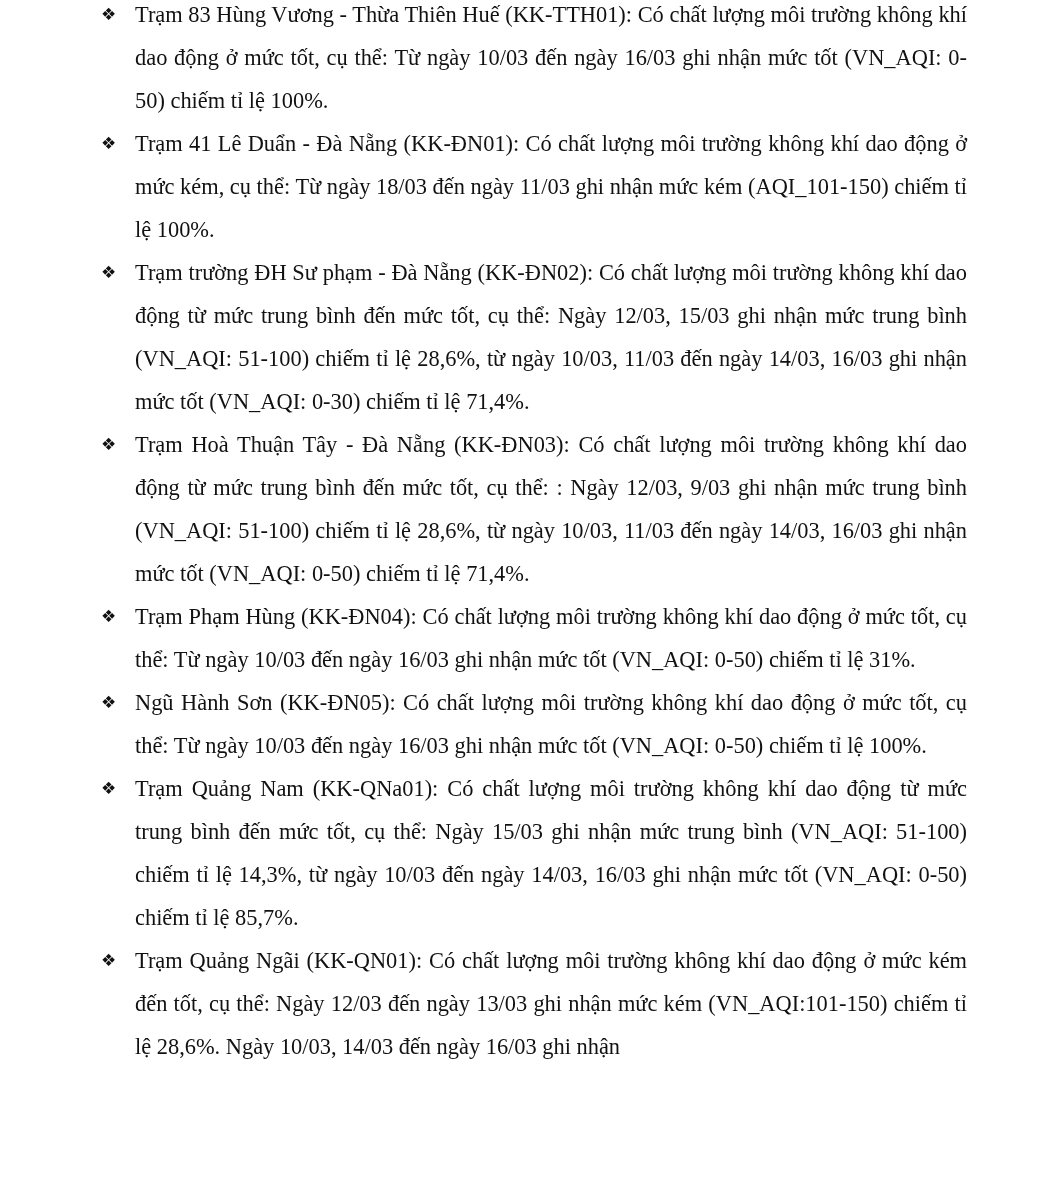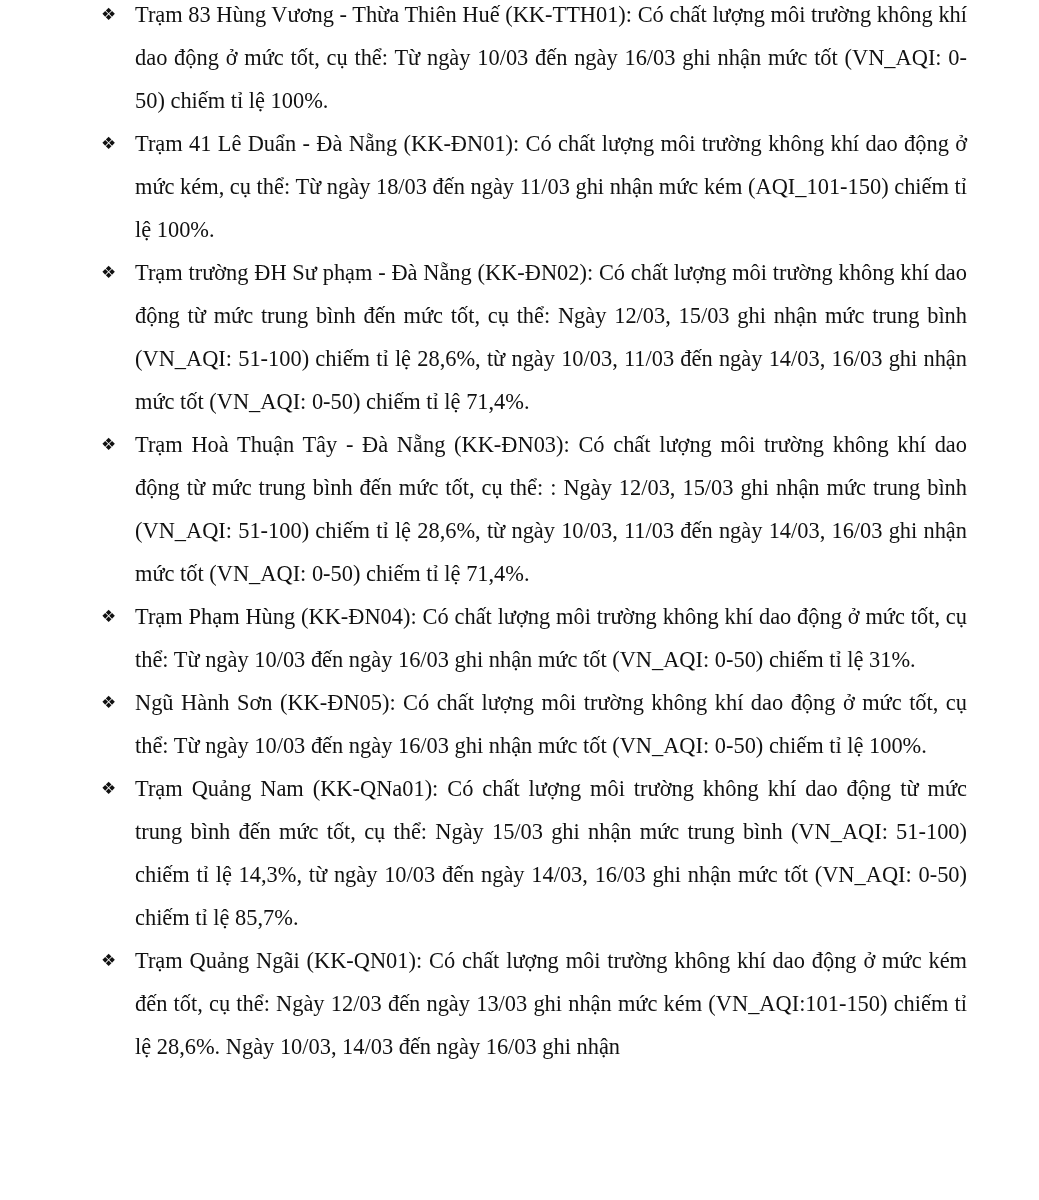--- a/index.html
+++ b/index.html
@@ -56,25 +56,25 @@
     <li class="item">
       <span class="bullet">❖</span>
       <span class="text">Trạm 83 Hùng Vương - Thừa Thiên Huế (KK-TTH01): Có chất lượng môi trường không khí dao động ở mức tốt, cụ thể: Từ ngày 10/03 đến ngày 16/03 ghi nhận mức tốt (VN_AQI: 0-50) chiếm tỉ lệ 100%.</span>
     </li>
     <li class="item">
       <span class="bullet">❖</span>
       <span class="text">Trạm 41 Lê Duẩn - Đà Nẵng (KK-ĐN01): Có chất lượng môi trường không khí dao động ở mức kém, cụ thể: Từ ngày 18/03 đến ngày 11/03 ghi nhận mức kém (AQI_101-150) chiếm tỉ lệ 100%.</span>
     </li>
     <li class="item">
       <span class="bullet">❖</span>
-      <span class="text">Trạm trường ĐH Sư phạm - Đà Nẵng (KK-ĐN02): Có chất lượng môi trường không khí dao động từ mức trung bình đến mức tốt, cụ thể: Ngày 12/03, 15/03 ghi nhận mức trung bình (VN_AQI: 51-100) chiếm tỉ lệ 28,6%, từ ngày 10/03, 11/03 đến ngày 14/03, 16/03 ghi nhận mức tốt (VN_AQI: 0-50) chiếm tỉ lệ 71,4%.</span>
+      <span class="text">Trạm trường ĐH Sư phạm - Đà Nẵng (KK-ĐN02): Có chất lượng môi trường không khí dao động từ mức trung bình đến mức tốt, cụ thể: Ngày 12/03, 15/03 ghi nhận mức trung bình (VN_AQI: 51-100) chiếm tỉ lệ 28,6%, từ ngày 10/03, 11/03 đến ngày 14/03, 16/03 ghi nhận mức tốt (VN_AQI: 0-30) chiếm tỉ lệ 71,4%.</span>
     </li>
     <li class="item">
       <span class="bullet">❖</span>
-      <span class="text">Trạm Hoà Thuận Tây - Đà Nẵng (KK-ĐN03): Có chất lượng môi trường không khí dao động từ mức trung bình đến mức tốt, cụ thể: : Ngày 12/03, 15/03 ghi nhận mức trung bình (VN_AQI: 51-100) chiếm tỉ lệ 28,6%, từ ngày 10/03, 11/03 đến ngày 14/03, 16/03 ghi nhận mức tốt (VN_AQI: 0-50) chiếm tỉ lệ 71,4%.</span>
+      <span class="text">Trạm Hoà Thuận Tây - Đà Nẵng (KK-ĐN03): Có chất lượng môi trường không khí dao động từ mức trung bình đến mức tốt, cụ thể: : Ngày 12/03, 9/03 ghi nhận mức trung bình (VN_AQI: 51-100) chiếm tỉ lệ 28,6%, từ ngày 10/03, 11/03 đến ngày 14/03, 16/03 ghi nhận mức tốt (VN_AQI: 0-50) chiếm tỉ lệ 71,4%.</span>
     </li>
     <li class="item">
       <span class="bullet">❖</span>
       <span class="text">Trạm Phạm Hùng (KK-ĐN04): Có chất lượng môi trường không khí dao động ở mức tốt, cụ thể: Từ ngày 10/03 đến ngày 16/03 ghi nhận mức tốt (VN_AQI: 0-50) chiếm tỉ lệ 31%.</span>
     </li>
     <li class="item">
       <span class="bullet">❖</span>
       <span class="text">Ngũ Hành Sơn (KK-ĐN05): Có chất lượng môi trường không khí dao động ở mức tốt, cụ thể: Từ ngày 10/03 đến ngày 16/03 ghi nhận mức tốt (VN_AQI: 0-50) chiếm tỉ lệ 100%.</span>
     </li>
     <li class="item">

